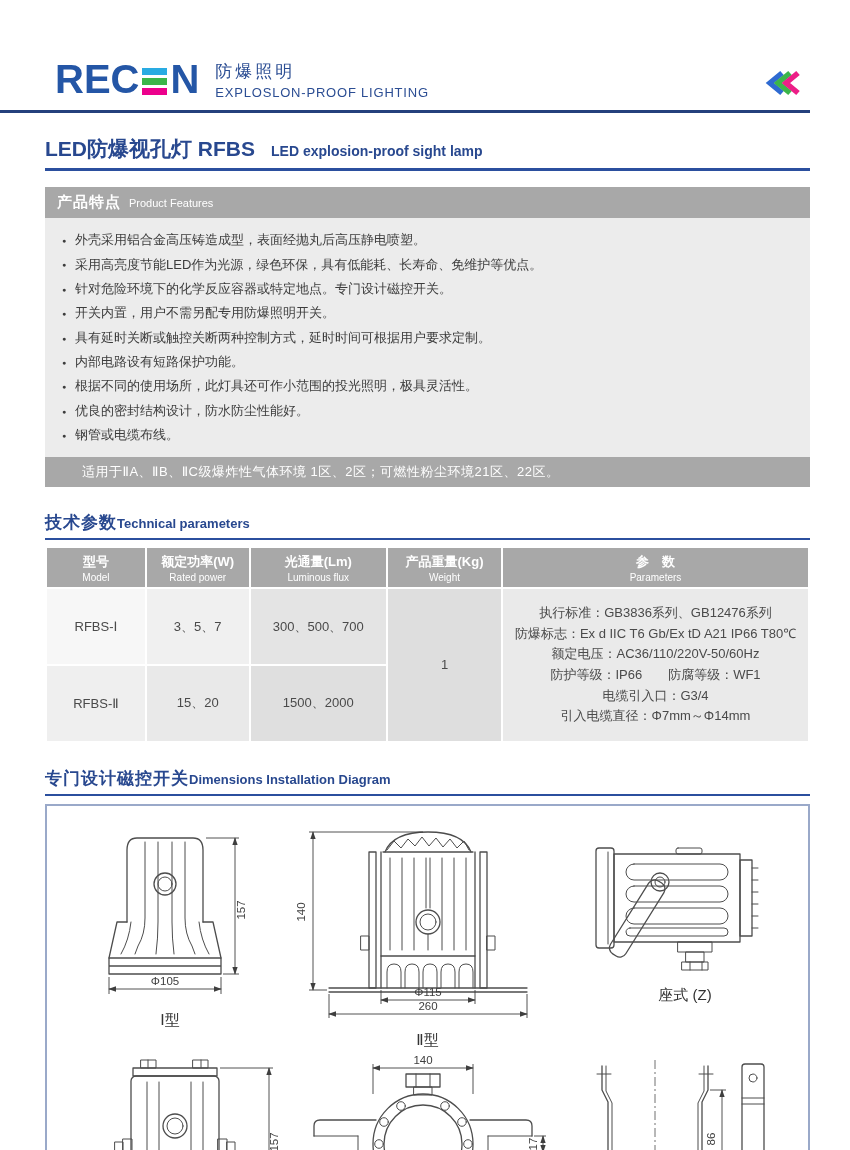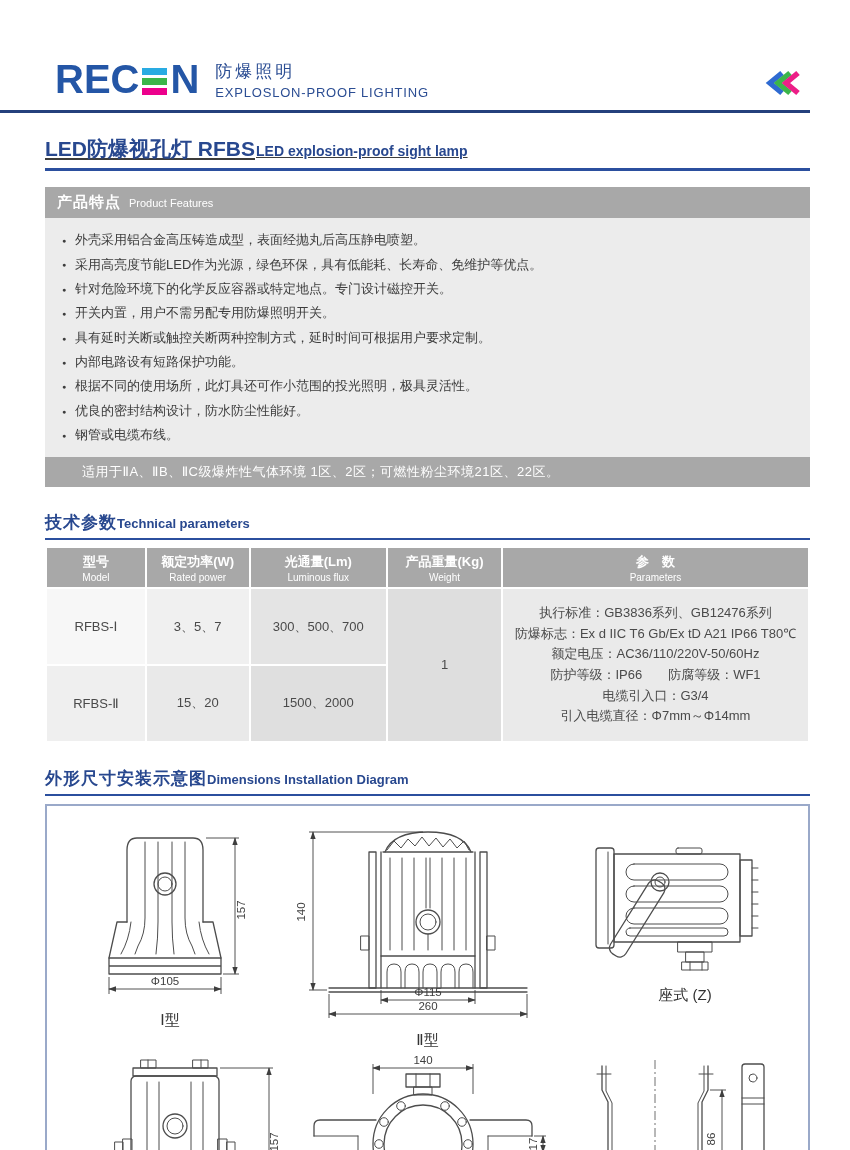--- a/index.html
+++ b/index.html
@@ -20,21 +20,21 @@
   .logo { display:flex; align-items:center; font-weight:bold; font-size:40px; color:#2456a6; line-height:1; letter-spacing:0px; }
   .logo-bars { display:flex; flex-direction:column; gap:3px; margin:0 3px; padding-top:4px; }
   .logo-bars span { width:25px; height:7px; display:block; }
   .brand { color:#2b4d93; padding-top:2px; }
   .brand-cn { font-size:17px; letter-spacing:3px; }
   .brand-en { font-size:13px; letter-spacing:0.8px; margin-top:2px; }
   .chevrons { position:absolute; right:45px; top:52px; }
   .header-line { height:3px; background:#24407c; margin-top:10px; margin-right:40px; }
 
   
-  .title-block { margin:22px 0 16px 0; border-bottom:3px solid #2b4f9e; padding-bottom:5px; display:flex; align-items:baseline; gap:1px;text-decoration:underline; }
+  .title-block { margin:22px 0 16px 0; border-bottom:3px solid #2b4f9e; padding-bottom:5px; display:flex; align-items:baseline; gap:16px; }
   .title-cn { font-size:21px; font-weight:bold; color:#28488f; }
   .title-en { font-size:14px; font-weight:bold; color:#28488f; }
 
   
   .features { background:#ececec; margin-top:9px; }
   .features-head { background:#a8a8a8; color:#ffffff; padding:6px 12px; display:flex; align-items:baseline; gap:8px; }
   .features-head-cn { font-size:15px; font-weight:bold; letter-spacing:1px; }
   .features-head-en { font-size:11px; }
   ul.features-list { list-style:none; margin:0; padding:10px 18px 10px 16px; }
   ul.features-list li { font-size:13px; color:#3c3c3c; padding:3.2px 0 3.2px 14px; position:relative; }
@@ -186,21 +186,21 @@
       </tr>
       <tr class="r2">
         <td class="c1">RFBS-Ⅱ</td>
         <td class="c2">15、20</td>
         <td class="c3">1500、2000</td>
       </tr>
     </tbody>
   </table>
 
   <div class="section-title">
-    <span class="section-title-cn">外形尺寸安装示意图</span>
+    <span class="section-title-cn">专门设计磁控开关</span>
     <span class="section-title-en">Dimensions Installation Diagram</span>
   </div>
 
   <div class="dim-box">
 
     <div class="dim-row">
 
       <div class="dia">
         <svg width="210" height="185" viewBox="0 0 210 185">
           <path class="ol" d="M62,98 V26 Q62,14 72,14 H128 Q138,14 138,26 V98"></path>

